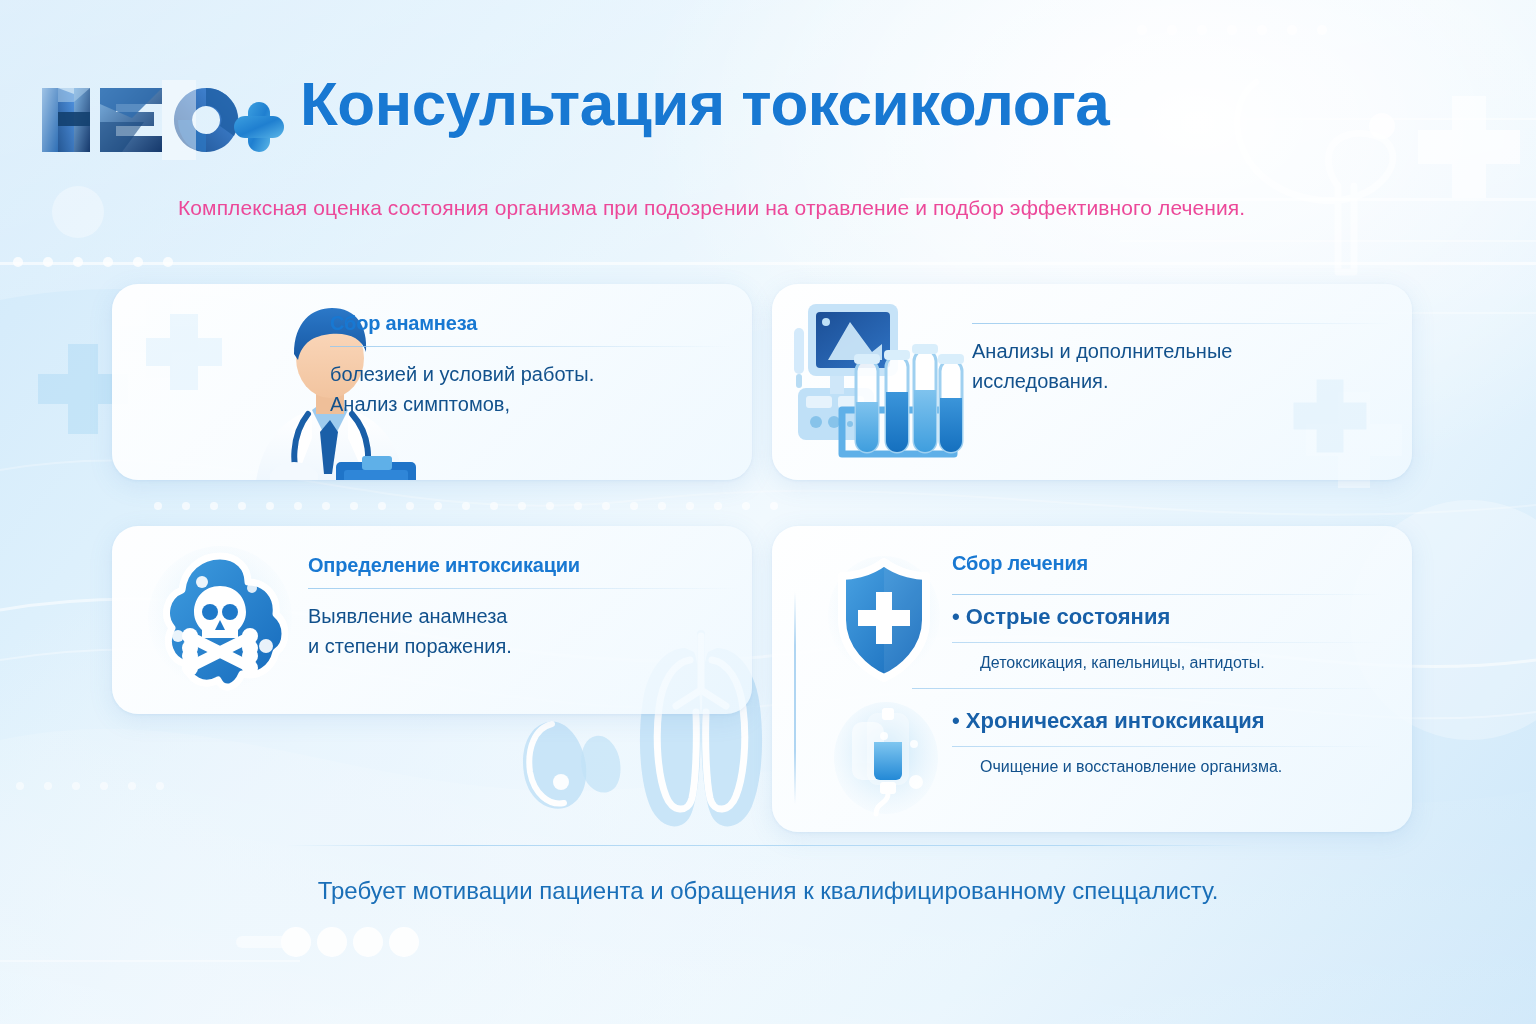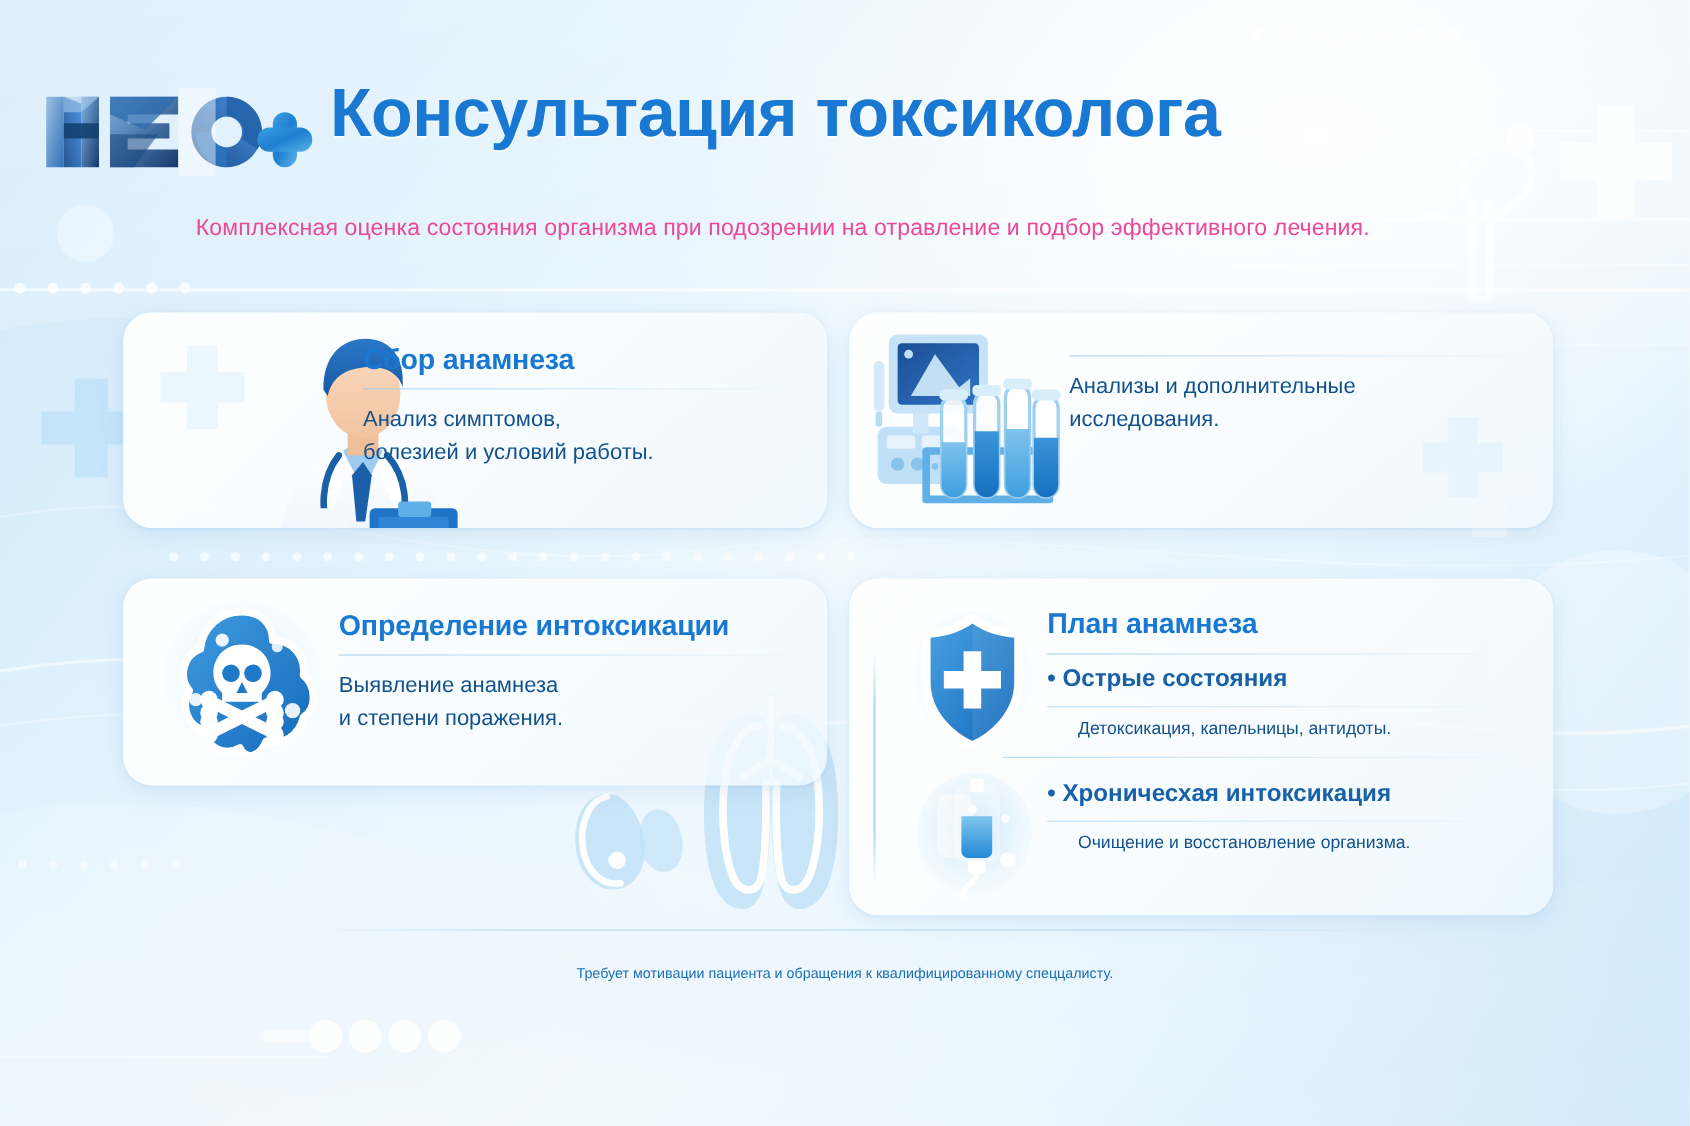--- a/index.html
+++ b/index.html
@@ -47,21 +47,21 @@
   .card .ghost-cross{ position:absolute; opacity:.5; }
 
   .card-a{ left:112px; top:284px; width:640px; height:196px; }
   .card-b{ left:772px; top:284px; width:640px; height:196px; }
   .card-c{ left:112px; top:526px; width:640px; height:188px; }
   .card-d{ left:772px; top:526px; width:640px; height:306px; }
 
   .card-icon{ position:absolute; }
   .card-body{ position:absolute; }
   .card-title{
-    font-size:26px; font-weight:700; color:#1878d2;
+    font-size:20px; font-weight:700; color:#1878d2;
     letter-spacing:-.2px; white-space:nowrap; line-height:1.15;
   }
   .rule{
     height:1px; margin:11px 0 12px 0;
     background:linear-gradient(90deg, rgba(150,200,238,.85) 0%, rgba(180,215,242,.55) 55%, rgba(210,232,248,0) 100%);
   }
   .card-text{
     font-size:20px; color:#12518c; line-height:1.52; font-weight:400;
   }
 
@@ -93,21 +93,21 @@
     background:linear-gradient(90deg, rgba(150,200,238,.7), rgba(210,232,248,0));
   }
   .card-d .left-bar{
     position:absolute; left:22px; top:66px; width:2px; height:212px;
     background:linear-gradient(180deg, rgba(150,200,238,0), rgba(150,200,238,.75) 25%, rgba(150,200,238,.75) 75%, rgba(150,200,238,0));
   }
 
   
   .footer-note{
     position:absolute; left:0; top:877px; width:100%;
-    text-align:center; font-size:13px; color:#1a6fb8; font-weight:400;
+    text-align:center; font-size:24px; color:#1a6fb8; font-weight:400;
   }
   .footer-rule{
     position:absolute; left:286px; top:845px; width:964px; height:1px;
     background:linear-gradient(90deg, rgba(173,214,243,0), rgba(173,214,243,.9) 18%, rgba(173,214,243,.9) 82%, rgba(173,214,243,0));
   }
 </style>
 </head>
 <body>
 
 <div id="stage">
@@ -355,22 +355,22 @@
         <ellipse cx="186" cy="216" rx="13" ry="10" fill="#efbf99"></ellipse>
 
         <path d="M50 196 C62 180 86 180 98 196 L98 230 L50 230 Z" fill="#f3f9fe"></path>
       </svg>
     </div>
 
     <div class="card-body">
       <div class="card-title">Сбор анамнеза</div>
       <div class="rule"></div>
       <div class="card-text">
+        <div>болезией и условий работы.</div>
         <div>Анализ симптомов,</div>
-        <div>болезией и условий работы.</div>
       </div>
     </div>
   </div>
 
   <div class="card card-b">
     <svg class="ghost-cross" style="right:34px; bottom:16px;" width="96" height="96" viewBox="0 0 100 100" aria-hidden="true">
       <path d="M36 12h28v24h24v28H64v24H36V64H12V36h24z" fill="#d9edfb" opacity=".9"></path>
     </svg>
 
     <div class="card-icon" style="left:22px; top:14px; width:180px; height:170px;">
@@ -500,21 +500,21 @@
       <div class="card-text">
         <div>Выявление анамнеза</div>
         <div>и степени поражения.</div>
       </div>
     </div>
   </div>
 
   <div class="card card-d">
     <div class="left-bar"></div>
 
-    <div class="card-title plan-title">План анамнеза</div>
+    <div class="card-title plan-title">Сбор лечения</div>
     <div class="plan-rule"></div>
 
     <div class="card-icon" style="left:54px; top:28px; width:116px; height:130px;">
       <svg width="116" height="130" viewBox="0 0 116 130" aria-hidden="true">
         <defs>
           <radialGradient id="shHalo" cx="50%" cy="45%" r="55%">
             <stop offset="0%" stop-color="#d4ebfb"></stop>
               <stop offset="100%" stop-color="#eaf6fd" stop-opacity="0"></stop>
           </radialGradient>
           <linearGradient id="shG" x1="0" y1="0" x2="1" y2="1">

